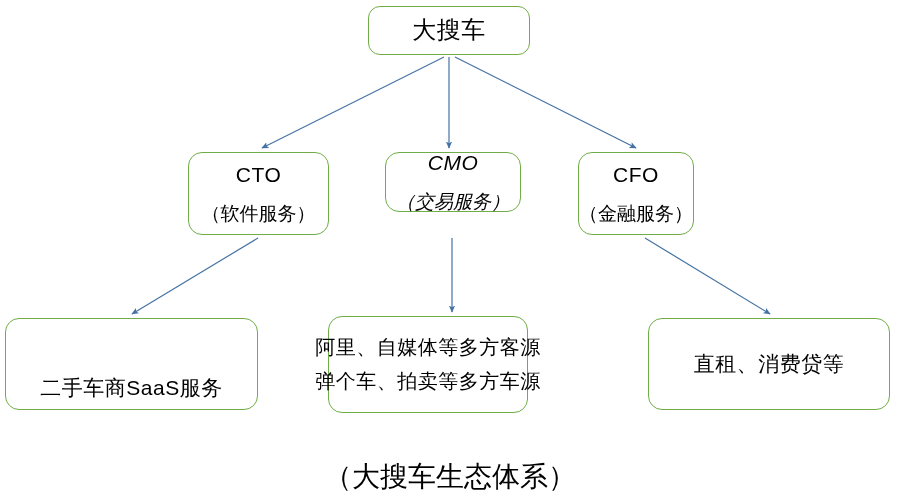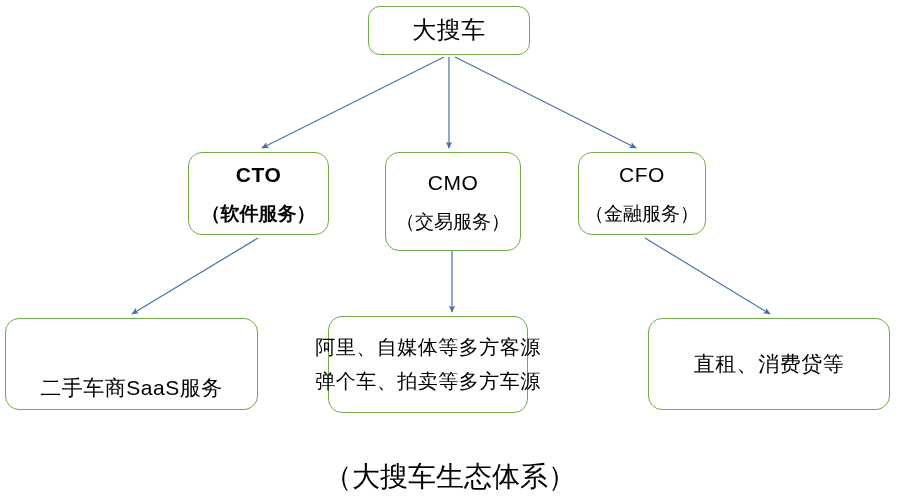--- a/index.html
+++ b/index.html
@@ -51,23 +51,23 @@
   }
   #node-root {
     left: 368px;
     top: 6px;
     width: 162px;
     height: 49px;
     border-radius: 12px;
   }
   #node-root .line-main { font-size: 24px; }
 
-  #node-cto { left: 188px; top: 152px; width: 141px; height: 83px; font-weight: bold; }
-  #node-cmo { left: 385px; top: 152px; width: 136px; height: 99px; }
-  #node-cfo { left: 578px; top: 152px; width: 128px; height: 83px; }
+  #node-cto { left: 188px; top: 152px; width: 141px; height: 83px; }
+  #node-cmo { left: 385px; top: 152px; width: 136px; height: 60px; font-style: italic; }
+  #node-cfo { left: 578px; top: 152px; width: 116px; height: 83px; }
 
   .node-role .line-main {
     font-size: 21px;
     margin-bottom: 12px;
   }
   .node-role .line-sub {
     font-size: 19px;
   }
 
   #node-saas { left: 5px; top: 318px; width: 253px; height: 92px; }

